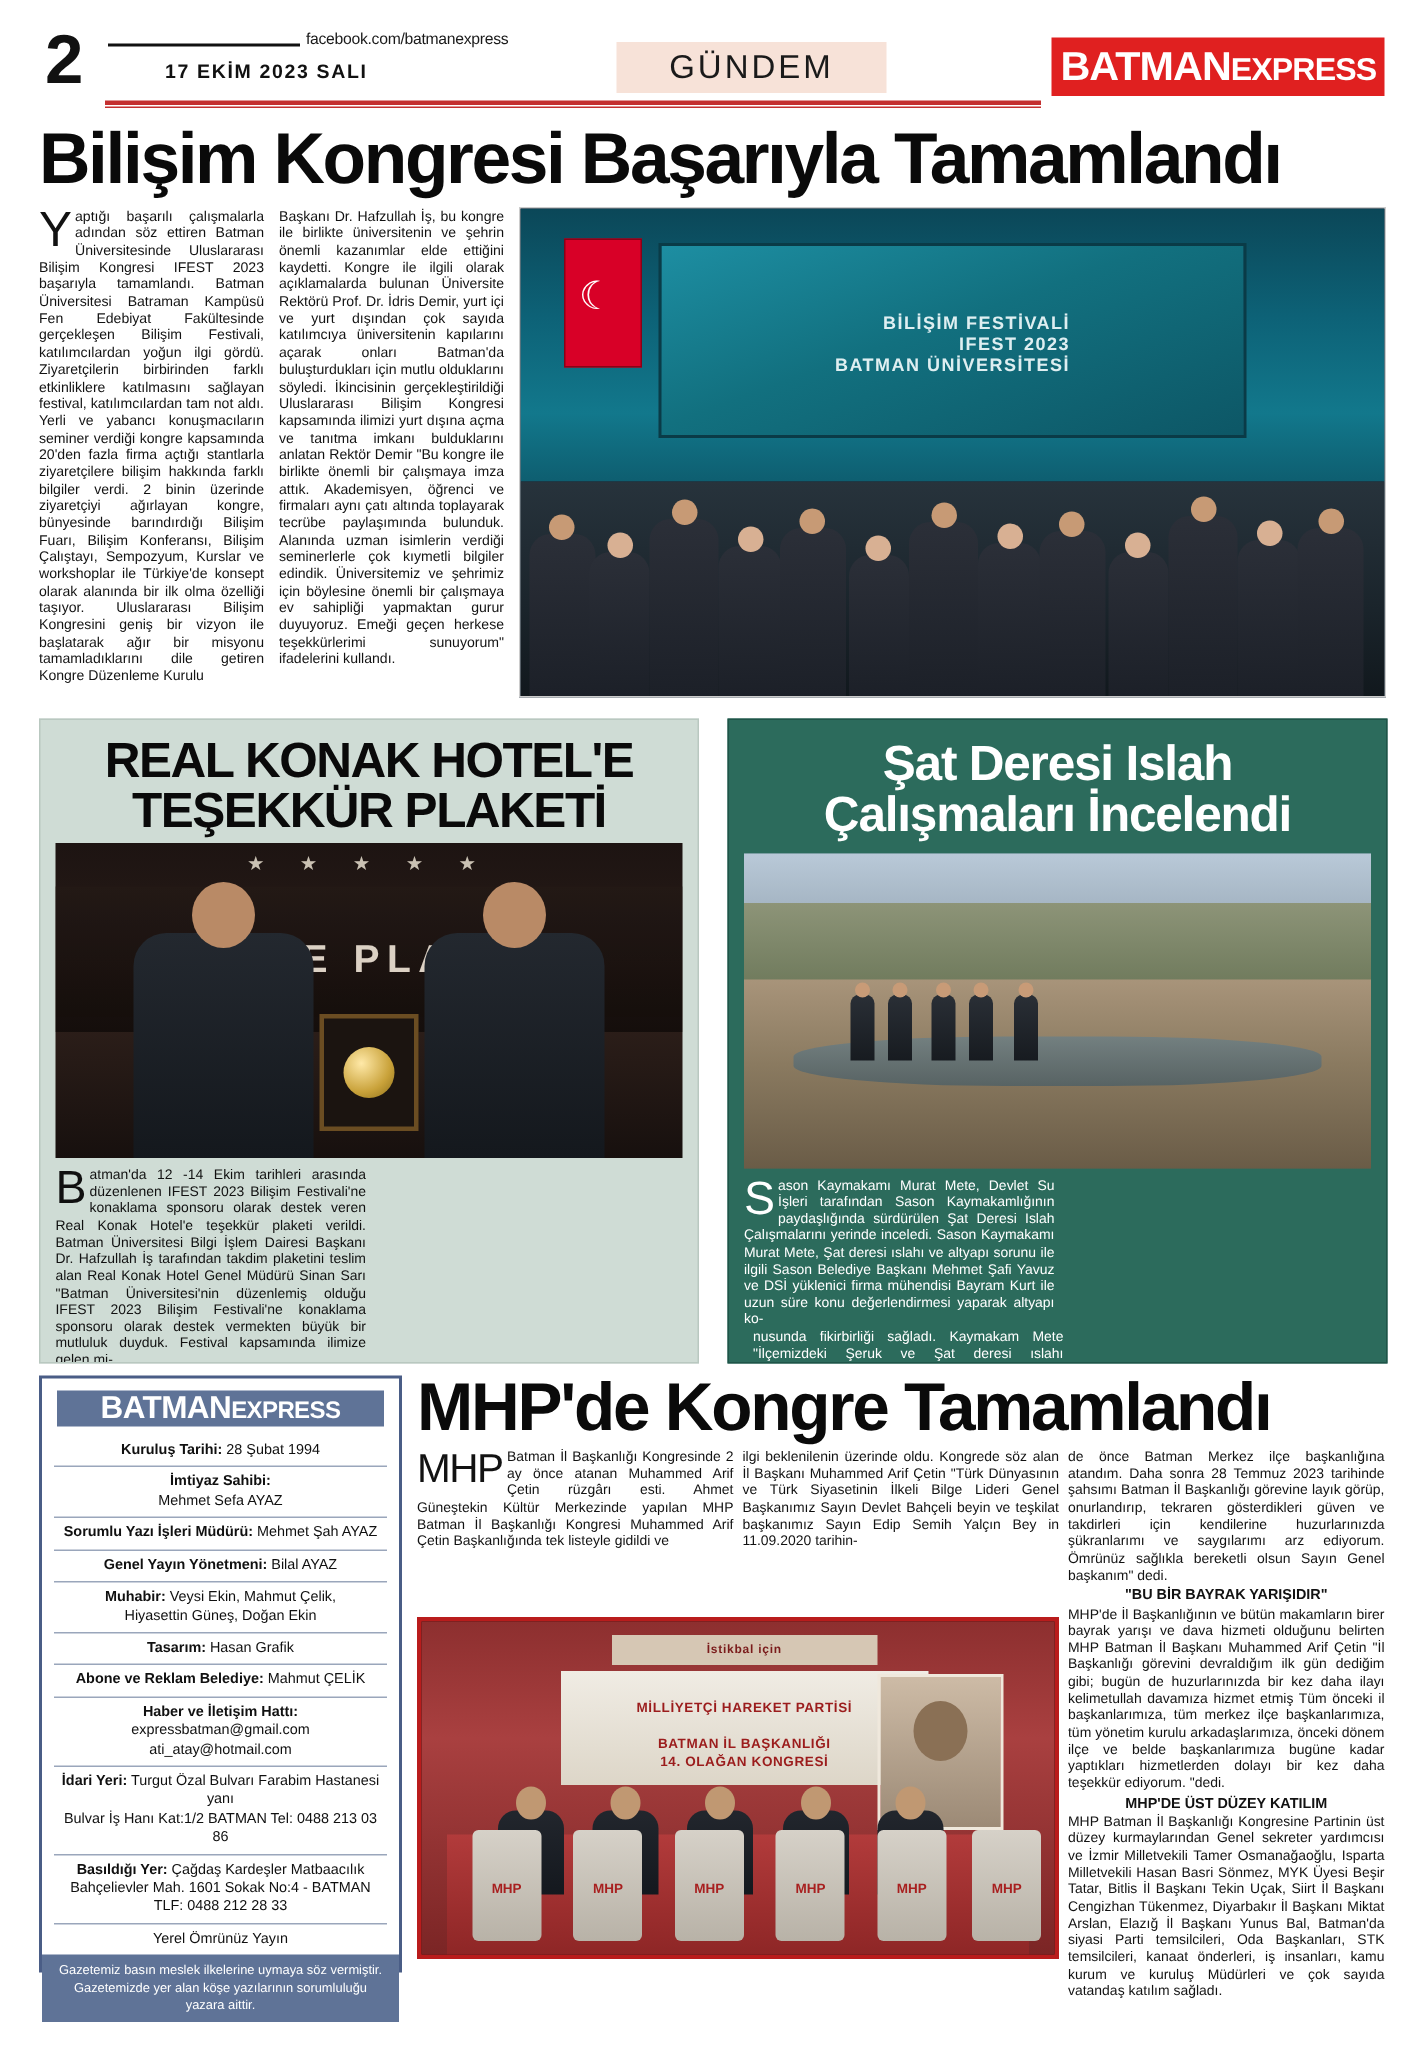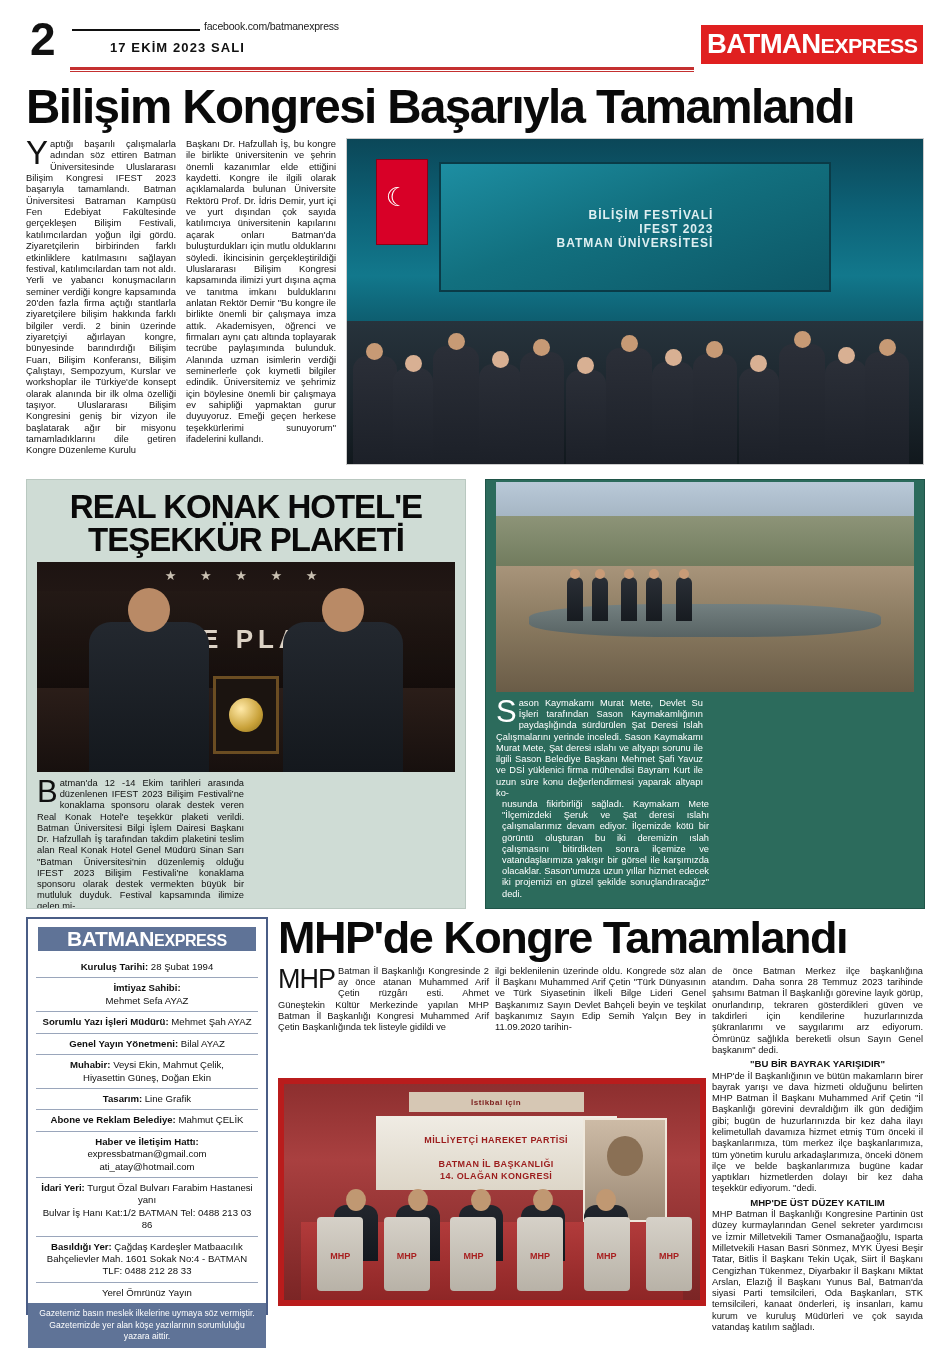--- a/index.html
+++ b/index.html
@@ -243,21 +243,21 @@
   .mhp-col.c3 { left: 434px; }
   .mhp-lead-in {
     float: left; font-size: 27px; line-height: 24px; padding: 1px 3px 0 0;
     letter-spacing: -1px; font-weight: 400;
   }
   .mhp-sub {
     text-align: center; font-weight: 700; font-size: 9.6px; padding: 2px 0 1px 0;
   }
   .mhp-photo {
     position: absolute; left: 0; top: 112px; width: 428px; height: 228px;
-    overflow: hidden; background: #3a1b1b; border: 6px solid #b91c1c;
+    overflow: hidden; background: #3a1b1b; border: 3px solid #b91c1c;
   }
   .mhp-bg {
     position: absolute; inset: 0;
     background: linear-gradient(180deg,#8d2f2f 0%,#a94040 35%,#7b2525 100%);
   }
   .mhp-banner-top {
     position: absolute; left: 30%; top: 4%; width: 42%; height: 9%;
     background: #d6c7b4; color: #7a1b1b; font-size: 8px; font-weight: 700;
     display: flex; align-items: center; justify-content: center; letter-spacing: .5px;
   }
@@ -300,20 +300,23 @@
 </head>
 <body>
 
 <div class="page">
 
   <div class="masthead">
     <div class="mh-pageno">2</div>
     <div class="mh-rule-short"></div>
     <div class="mh-fb">facebook.com/batmanexpress</div>
     <div class="mh-date">17 EKİM 2023 SALI</div>
+    <div class="mh-section">
+      <span>GÜNDEM</span>
+    </div>
     <div class="mh-logo">
       <span><span>BATMAN</span><span class="sm">EXPRESS</span></span>
     </div>
     <div class="mh-rule-long"></div>
     <div class="mh-rule-long2"></div>
   </div>
 
   <div class="headline1">Bilişim Kongresi Başarıyla Tamamlandı</div>
 
   <div class="top-article">
@@ -369,20 +372,24 @@
         <div class="plq-man r"></div>
         <div class="plq-obj"></div>
       </div>
       <div class="mid-cols clearfix">
         <div class="c dropcap">Batman'da 12 -14 Ekim tarihleri arasında düzenlenen IFEST 2023 Bilişim Festivali'ne konaklama sponsoru olarak destek veren Real Konak Hotel'e teşekkür plaketi verildi. Batman Üniversitesi Bilgi İşlem Dairesi Başkanı Dr. Hafzullah İş tarafından takdim plaketini teslim alan Real Konak Hotel Genel Müdürü Sinan Sarı "Batman Üniversitesi'nin düzenlemiş olduğu IFEST 2023 Bilişim Festivali'ne konaklama sponsoru olarak destek vermekten büyük bir mutluluk duyduk. Festival kapsamında ilimize gelen mi-</div>
 
       </div>
     </div>
 
     <div class="mid-right">
+      <div class="headline3">
+        <div>Şat Deresi Islah</div>
+        <div>Çalışmaları İncelendi</div>
+      </div>
       <div class="mid-photo creek">
         <div class="crk-sky"></div>
         <div class="crk-hill"></div>
         <div class="crk-ground"></div>
         <div class="crk-water"></div>
         <div class="crk-person" style="left:17%"></div>
         <div class="crk-person" style="left:23%"></div>
         <div class="crk-person" style="left:30%"></div>
         <div class="crk-person" style="left:36%"></div>
         <div class="crk-person" style="left:43%"></div>
@@ -401,21 +408,21 @@
         <span><span>BATMAN</span><span class="sm">EXPRESS</span></span>
       </div>
       <div class="kunye-rows" id="kunye-rows">
           <div class="krow"><b>Kuruluş Tarihi:</b><span style="white-space: pre-line;"> 28 Şubat 1994</span></div>
           <div class="krow"><b>İmtiyaz Sahibi:</b><span style="white-space: pre-line;">
 Mehmet Sefa AYAZ</span></div>
           <div class="krow"><b>Sorumlu Yazı İşleri Müdürü:</b><span style="white-space: pre-line;"> Mehmet Şah AYAZ</span></div>
           <div class="krow"><b>Genel Yayın Yönetmeni:</b><span style="white-space: pre-line;"> Bilal AYAZ</span></div>
           <div class="krow"><b>Muhabir:</b><span style="white-space: pre-line;"> Veysi Ekin, Mahmut Çelik,
 Hiyasettin Güneş, Doğan Ekin</span></div>
-          <div class="krow"><b>Tasarım:</b><span style="white-space: pre-line;"> Line Grafik</span></div>
+          <div class="krow"><b>Tasarım:</b><span style="white-space: pre-line;"> Hasan Grafik</span></div>
           <div class="krow"><b>Abone ve Reklam Belediye:</b><span style="white-space: pre-line;"> Mahmut ÇELİK</span></div>
           <div class="krow"><b>Haber ve İletişim Hattı:</b><span style="white-space: pre-line;">
 expressbatman@gmail.com
 ati_atay@hotmail.com</span></div>
           <div class="krow"><b>İdari Yeri:</b><span style="white-space: pre-line;"> Turgut Özal Bulvarı Farabim Hastanesi yanı
 Bulvar İş Hanı Kat:1/2 BATMAN Tel: 0488 213 03 86</span></div>
           <div class="krow"><b>Basıldığı Yer:</b><span style="white-space: pre-line;"> Çağdaş Kardeşler Matbaacılık
 Bahçelievler Mah. 1601 Sokak No:4  -  BATMAN
 TLF: 0488 212 28 33</span></div>
           <div class="krow"><span style="white-space: pre-line;">Yerel Ömrünüz Yayın</span></div>

